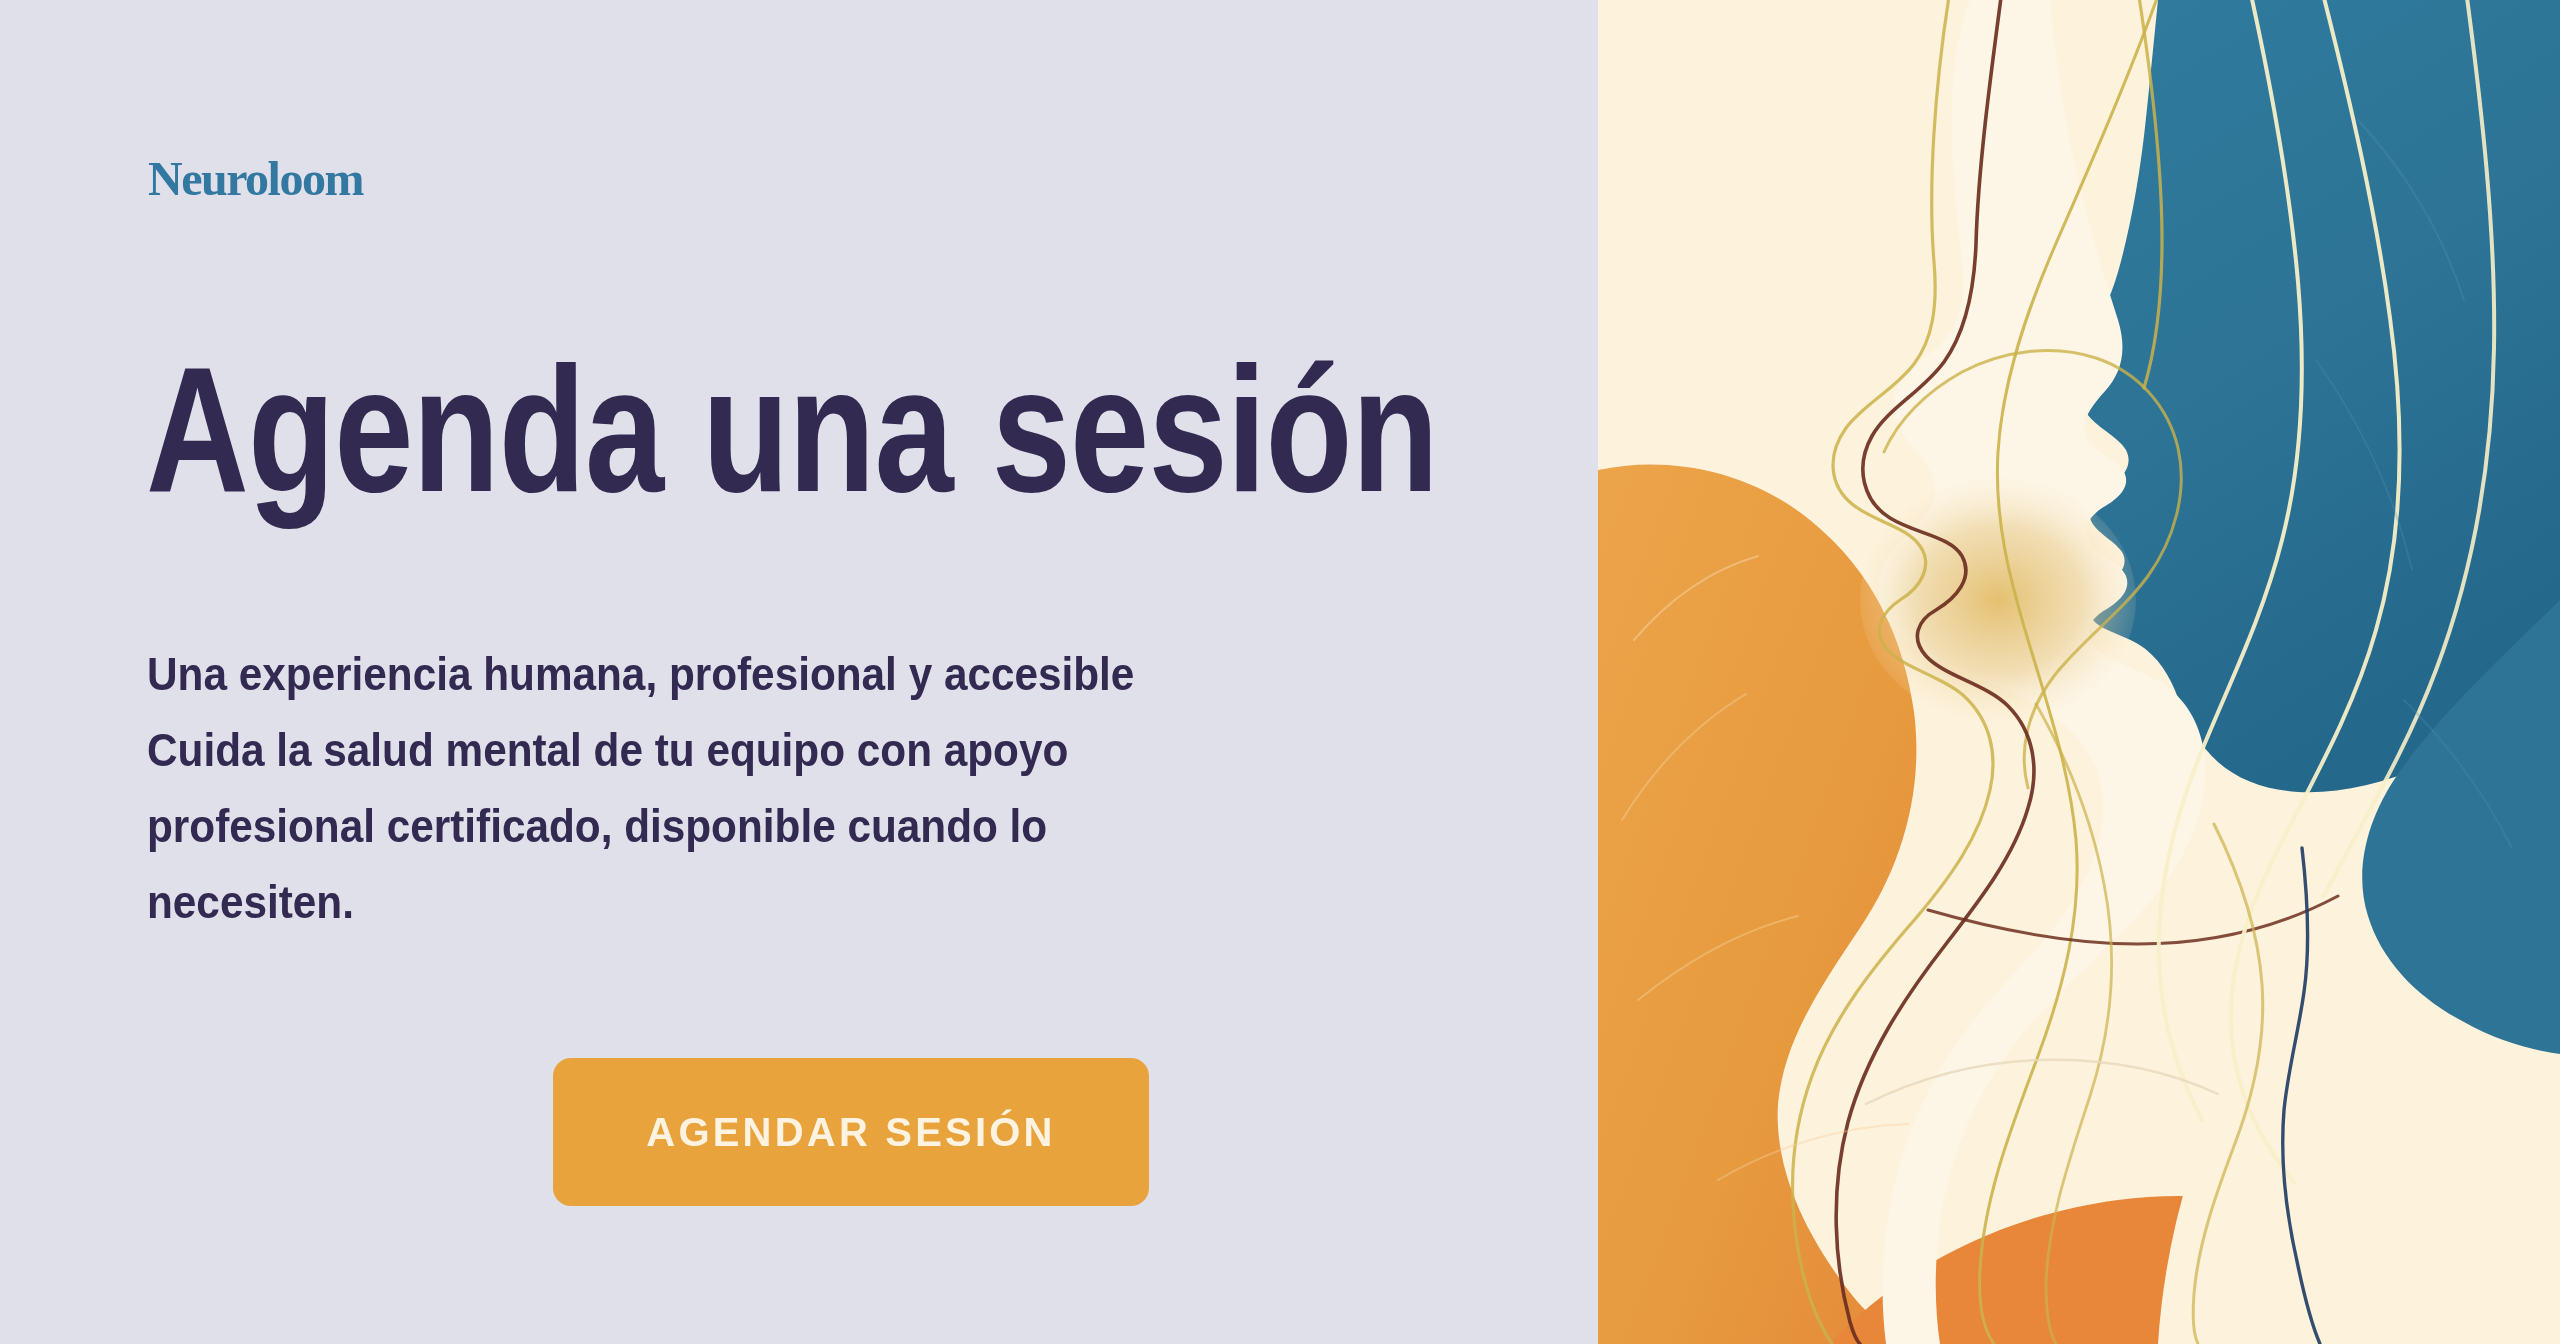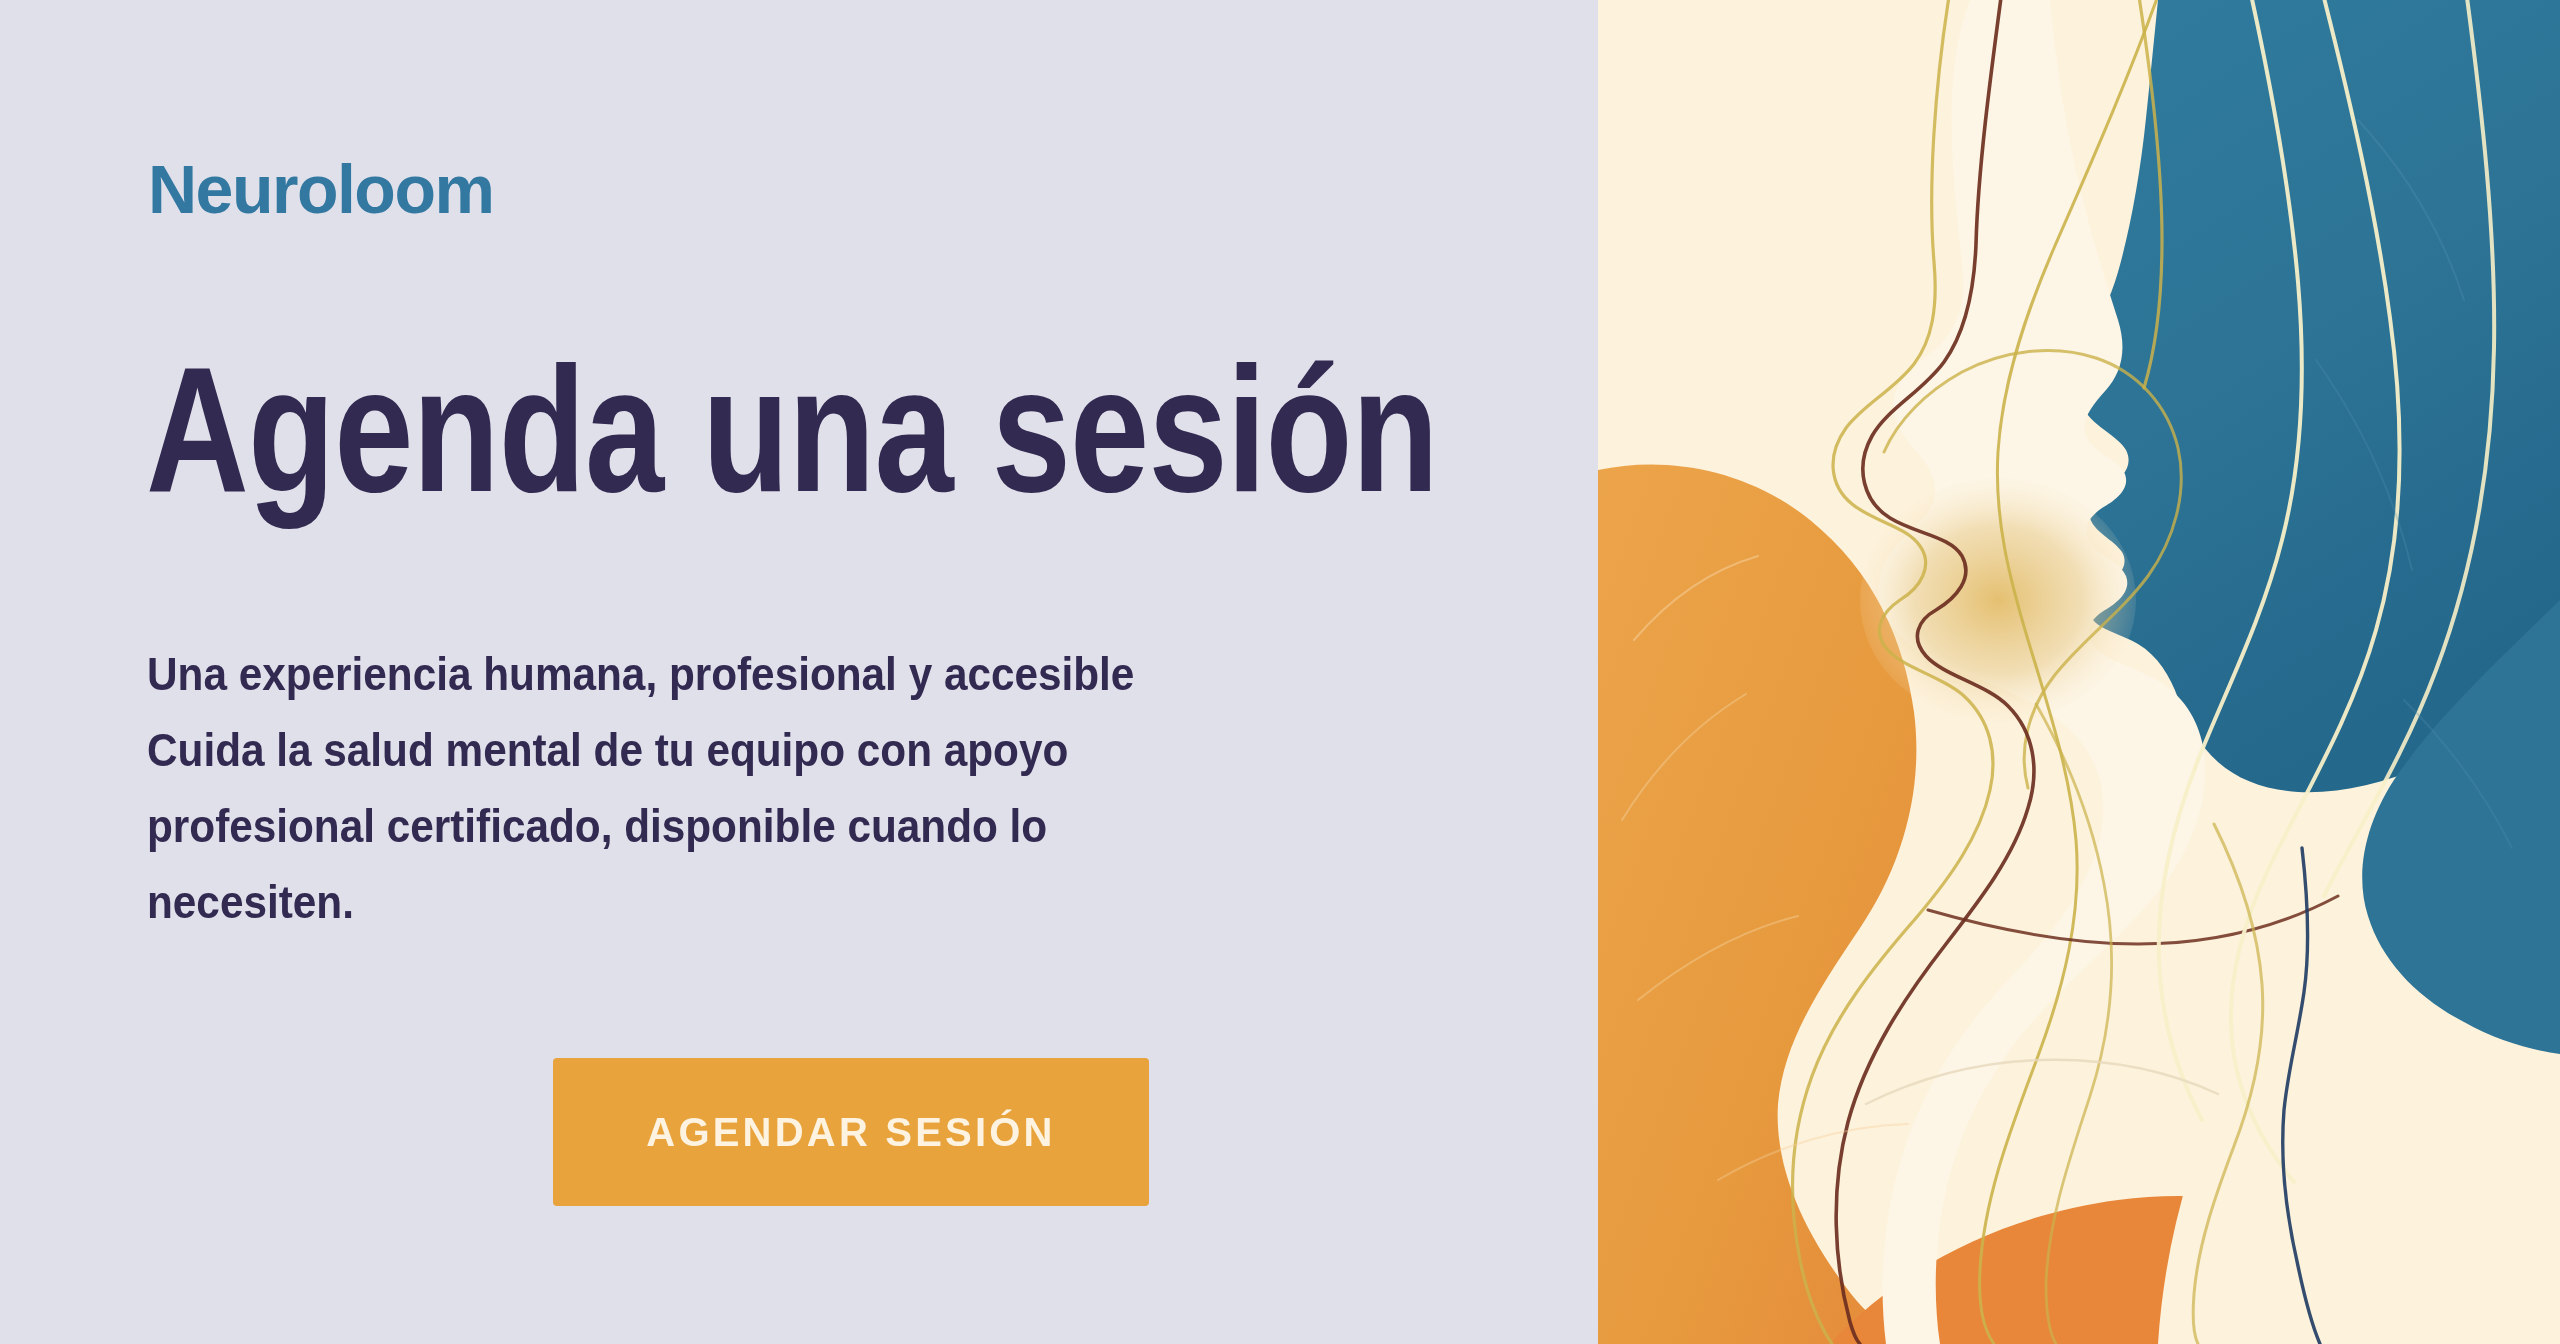--- a/index.html
+++ b/index.html
@@ -23,23 +23,23 @@
   #copy-panel {
     position:relative;
     width:1598px; height:1344px;
     flex:0 0 1598px;
     padding:0;
   }
 
   #brand {
     position:absolute;
     left:148px; top:155px;
-    font-family:Liberation Sans, sans-serif;
+    font-family:Liberation Serif, serif;
     font-weight:700;
-    font-size:68px;
+    font-size:48px;
     line-height:1;
     letter-spacing:-1.5px;
     color:#3278a0;
     white-space:nowrap;
   }
 
   #headline {
     position:absolute;
     left:146px; top:348px;
     font-family:"Liberation Sans Narrow","Liberation Sans", sans-serif;
@@ -64,21 +64,21 @@
     color:#332a52;
     transform:scaleX(0.90);
     transform-origin:left top;
   }
 
   #cta-button {
     position:absolute;
     left:553px; top:1058px;
     width:596px; height:148px;
     border:none;
-    border-radius:4px;
+    border-radius:18px;
     background:#e8a33d;
     color:#fdf3e0;
     font-family:"Liberation Sans", sans-serif;
     font-weight:700;
     font-size:40px;
     letter-spacing:3.2px;
     cursor:pointer;
     display:flex;
     align-items:center;
     justify-content:center;

